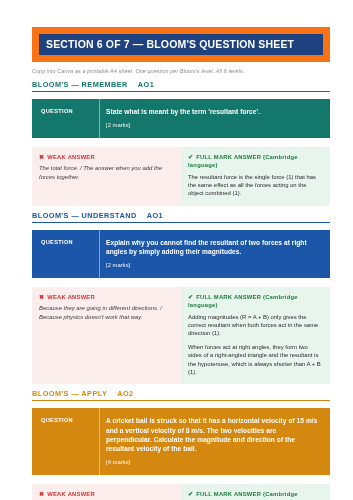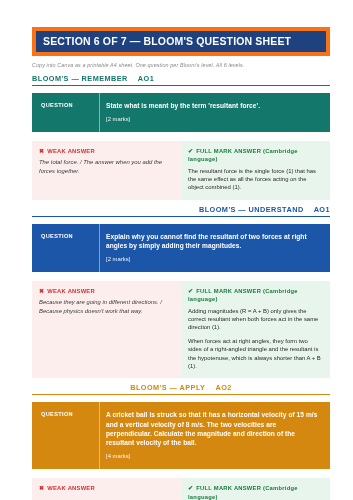--- a/index.html
+++ b/index.html
@@ -24,21 +24,21 @@
 
   
   .banner {
     background: #1e417f;
     color: #ffffff;
     font-size: 10.5px;
     font-weight: bold;
     letter-spacing: 0.15px;
     padding: 4px 14px 4px 7px;
     line-height: 13px;
-    border: 4px solid #f97316;
+    border: 7px solid #f97316;
     box-sizing: border-box;
     white-space: nowrap;
   }
   .subtitle {
     margin-top: 5px;
     font-size: 5.4px;
     font-style: italic;
     color: #8a8a8a;
     letter-spacing: 0.1px;
     line-height: 8px;
@@ -169,21 +169,21 @@
           </div>
           <div class="ans ans-full">
             <div class="ans-title full-title"><span class="mk">✔</span><span>FULL MARK ANSWER (Cambridge language)</span></div>
             <div class="body">
               <p>The resultant force is the single force (1) that has the same effect as all the forces acting on the object combined (1).</p>
             </div>
           </div>
         </div>
       </div>
       <div class="section">
-        <div class="section-head" style="color: rgb(27, 86, 168); text-align: right;"><span>BLOOM'S — UNDERSTAND</span><span class="ao">AO1</span></div>
+        <div class="section-head" style="color: rgb(27, 86, 168);"><span>BLOOM'S — UNDERSTAND</span><span class="ao">AO1</span></div>
         <div class="qband" style="background: rgb(27, 86, 168);">
           <div class="qlabel">QUESTION</div>
           <div class="qbody">
             <div class="qtext">Explain why you cannot find the resultant of two forces at right angles by simply adding their magnitudes.</div>
             <div class="qmarks">[2 marks]</div>
           </div>
         </div>
         <div class="answers">
           <div class="ans ans-weak">
             <div class="ans-title weak-title"><span class="mk">✖</span><span>WEAK ANSWER</span></div>
@@ -192,21 +192,21 @@
           <div class="ans ans-full">
             <div class="ans-title full-title"><span class="mk">✔</span><span>FULL MARK ANSWER (Cambridge language)</span></div>
             <div class="body">
               <p>Adding magnitudes (R = A + B) only gives the correct resultant when both forces act in the same direction (1).</p>
               <p>When forces act at right angles, they form two sides of a right-angled triangle and the resultant is the hypotenuse, which is always shorter than A + B (1).</p>
             </div>
           </div>
         </div>
       </div>
       <div class="section">
-        <div class="section-head" style="color: rgb(212, 136, 15); text-align: center;"><span>BLOOM'S — APPLY</span><span class="ao">AO2</span></div>
+        <div class="section-head" style="color: rgb(212, 136, 15);"><span>BLOOM'S — APPLY</span><span class="ao">AO2</span></div>
         <div class="qband" style="background: rgb(212, 136, 15);">
           <div class="qlabel">QUESTION</div>
           <div class="qbody">
             <div class="qtext">A cricket ball is struck so that it has a horizontal velocity of 15 m/s and a vertical velocity of 8 m/s. The two velocities are perpendicular. Calculate the magnitude and direction of the resultant velocity of the ball.</div>
             <div class="qmarks">[4 marks]</div>
           </div>
         </div>
         <div class="answers">
           <div class="ans ans-weak">
             <div class="ans-title weak-title"><span class="mk">✖</span><span>WEAK ANSWER</span></div>

